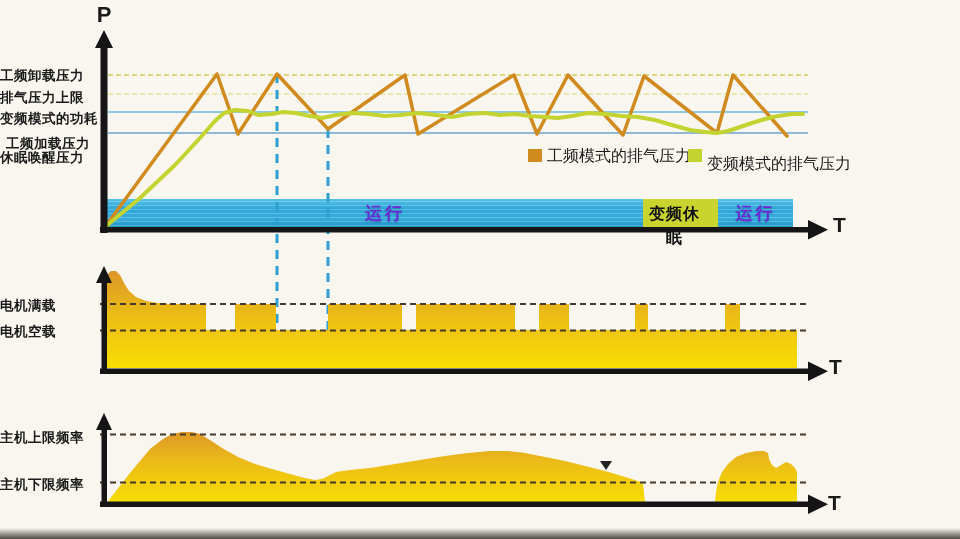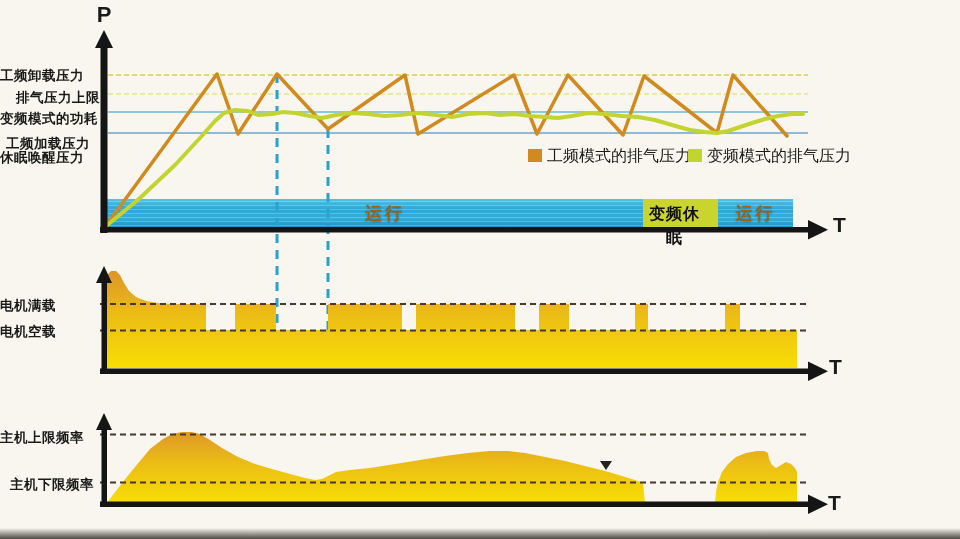--- a/index.html
+++ b/index.html
@@ -15,21 +15,21 @@
     font-size:13.5px;font-weight:700;letter-spacing:.5px;white-space:nowrap;
   }
   .p-label{position:absolute;left:88px;top:2px;width:32px;text-align:center;
     font-size:22px;font-weight:700;}
   .t-label{position:absolute;font-size:21px;font-weight:600;}
   .chart-title{position:absolute;font-size:17px;font-weight:700;letter-spacing:1px;}
   .legend-label{position:absolute;font-size:16px;font-weight:400;white-space:nowrap;}
   .legend-swatch{position:absolute;width:14px;height:13px;}
   .bar-text{position:absolute;top:202px;height:24px;line-height:24px;text-align:center;
     font-size:17px;font-weight:700;letter-spacing:3px;}
-  .bar-text.run{color:#a16207;text-shadow:0 1px 2px rgba(0,60,90,.4);}
+  .bar-text.run{color:#6d28d9;text-shadow:0 1px 2px rgba(0,60,90,.4);}
   .bar-text.sleep{color:#111;letter-spacing:1px;font-size:16px;}
   .annot{position:absolute;font-size:15px;font-weight:700;text-align:center;}
   .annot-tri{position:absolute;width:0;height:0;
     border-left:6px solid transparent;border-right:6px solid transparent;
     border-top:9px solid #222;}
   .scan-shadow{position:absolute;left:0;bottom:0;width:960px;height:11px;
     background:linear-gradient(to bottom,rgba(45,42,36,0),rgba(45,42,36,.85));}
 </style>
 </head>
 <body>
@@ -95,38 +95,38 @@
     <rect x="101.5" y="427" width="5.5" height="79" fill="#151515"></rect>
     <polygon points="104,413 96,430 112,430" fill="#151515"></polygon>
     <rect x="100" y="501.5" width="712" height="5.5" fill="#151515"></rect>
     <polygon points="828,504.3 808,494.5 808,514" fill="#151515"></polygon>
   </svg>
 
   <div class="p-label">P</div>
   <div class="t-label" style="left:833px;top:213px;">T</div>
 
   <div class="ylab" style="top:67px;">工频卸载压力</div>
-  <div class="ylab" style="top:89px;padding-left:16px;">排气压力上限</div>
+  <div class="ylab" style="top:89px;">排气压力上限</div>
   <div class="ylab" style="top:110px;">变频模式的功耗</div>
   <div class="ylab" style="top:135px;margin-left:6px;">工频加载压力</div>
   <div class="ylab" style="top:149px;">休眠唤醒压力</div>
 
   <div class="legend-swatch" style="left: 528px; top: 149px; background: rgb(208, 138, 30);"></div>
   <div class="legend-label" style="left:547px;top:146px;">工频模式的排气压力</div>
   <div class="legend-swatch" style="left: 688px; top: 149px; background: rgb(195, 212, 48);"></div>
-  <div class="legend-label" style="left:707px;top:146px;">变频模式的排气压力</div>
+  <div class="legend-label" style="left:707px;top:154px;">变频模式的排气压力</div>
 
   <div class="bar-text run" style="left:338px;width:94px;">运行</div>
   <div class="bar-text sleep" style="left:643px;width:63px;">变频休眠</div>
   <div class="bar-text run" style="left:718px;width:75px;">运行</div>
 
   <div class="ylab" style="top:297px;">电机满载</div>
   <div class="ylab" style="top:323px;">电机空载</div>
   <div class="t-label" style="left:829px;top:355px;">T</div>
 
   <div class="ylab" style="top:429px;">主机上限频率</div>
-  <div class="ylab" style="top:476px;padding-left:10px;">主机下限频率</div>
+  <div class="ylab" style="top:476px;">主机下限频率</div>
   <div class="t-label" style="left:828px;top:491px;">T</div>
 
   <div class="annot-tri" style="left:600px;top:461px;"></div>
 
   <div class="scan-shadow"></div>
 </div>
 
 </body></html>

